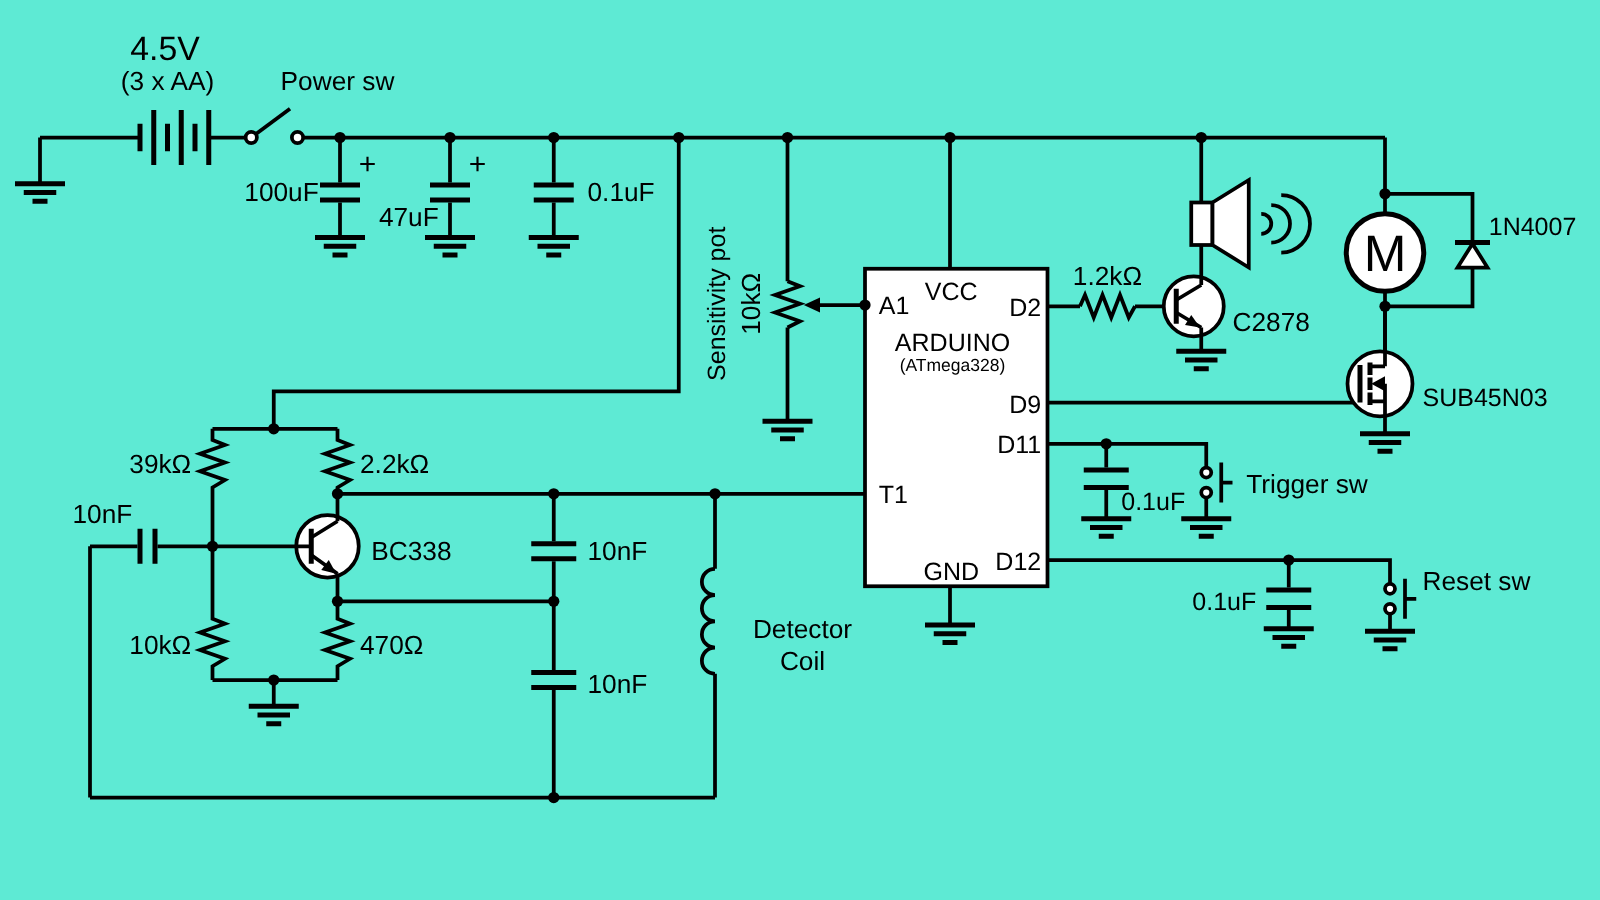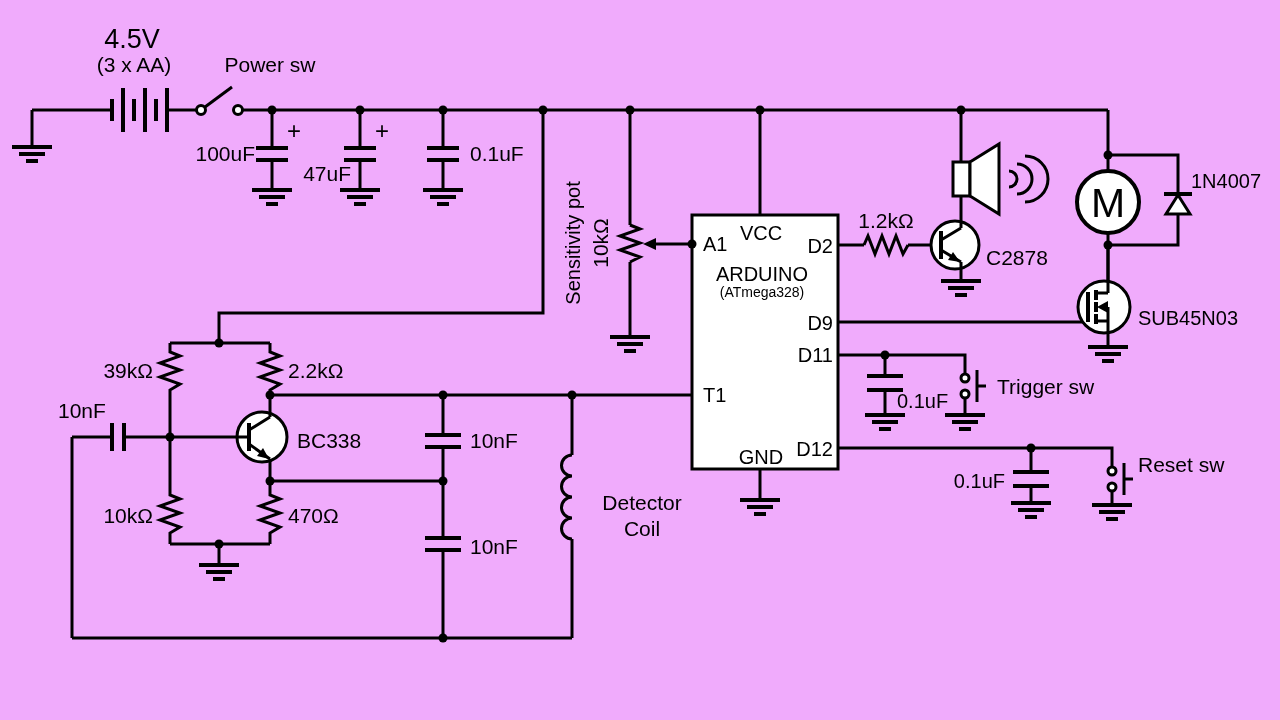--- a/index.html
+++ b/index.html
@@ -1,16 +1,16 @@
 <!DOCTYPE html>
 <html><head>
 <meta charset="utf-8">
 <style>
   html,body { margin:0; padding:0; background:#fff; }
-  .stage { position:relative; width:1280px; height:720px; background:#f0abfc; overflow:hidden; }
+  .stage { position:relative; width:1280px; height:720px; background:#5eead4; overflow:hidden; }
   svg { display:block; }
   .w  { fill:none; stroke:#000; stroke-width:3; }
   .w4 { fill:none; stroke:#000; stroke-width:4; }
   .sym { fill:#fff; stroke:#000; stroke-width:3; }
   .sym4 { fill:#fff; stroke:#000; stroke-width:4; }
   .blk { fill:#000; stroke:none; }
   .dot { fill:#000; }
   text { font-family:"Liberation Sans","DejaVu Sans",sans-serif; fill:#000; }
   .t14 { font-size:14px; }
   .t20 { font-size:20px; }

